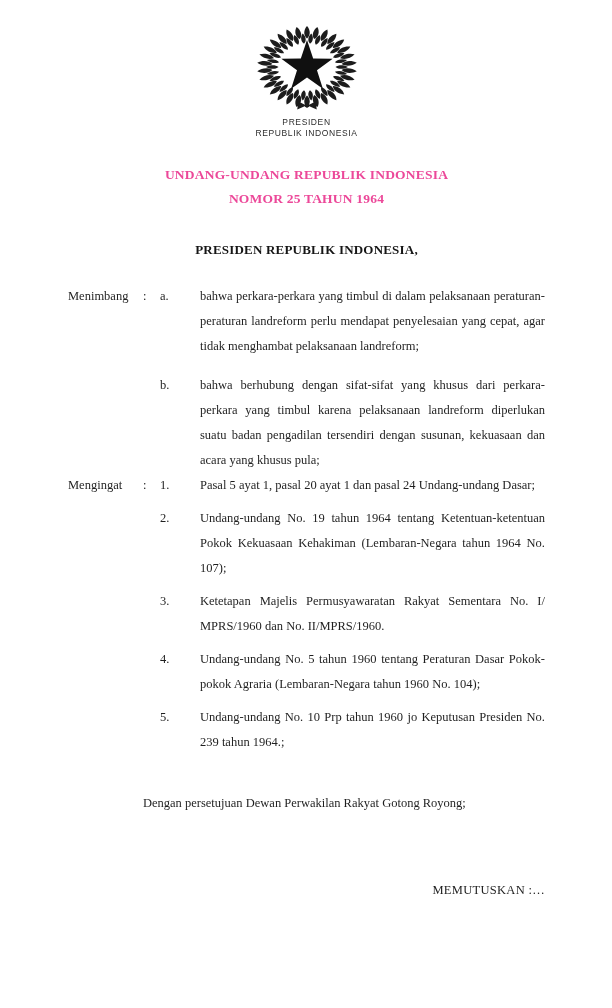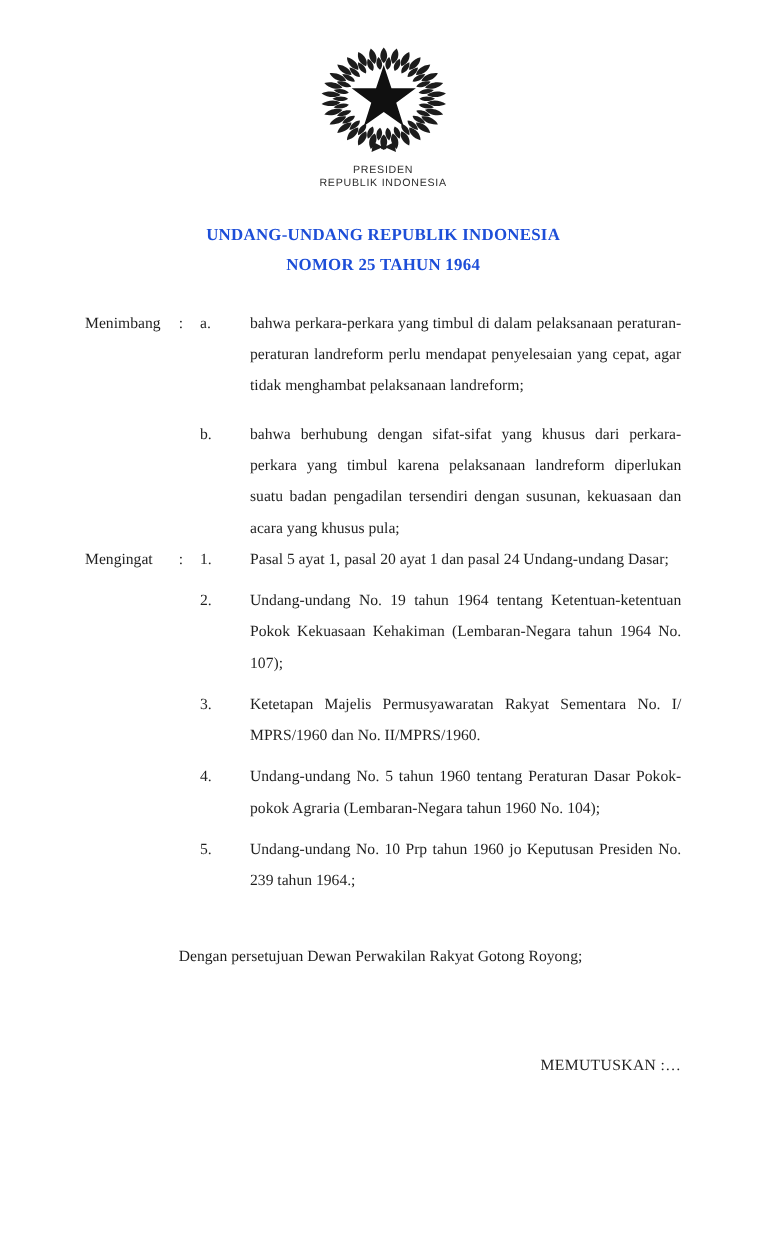--- a/index.html
+++ b/index.html
@@ -4,21 +4,21 @@
 <style>
   html, body { margin: 0; padding: 0; background: #ffffff; }
   .page {
     position: relative;
     width: 612px;
     height: 1008px;
     margin: 0 auto;
     background: #ffffff;
     overflow: hidden;
     box-sizing: border-box;
-    padding: 36px 67px 0 68px;
+    padding: 24px 67px 0 68px;
     font-family: "Liberation Serif", serif;
     color: #1f1f1f;
     -webkit-font-smoothing: antialiased;
   }
   
   .letterhead { text-align: center; }
   .emblem { display: inline-block; line-height: 0; }
   .lh-text {
     font-family: "Liberation Sans", sans-serif;
     font-size: 8.5px;
@@ -27,21 +27,21 @@
     color: #2c2c2c;
     margin-top: 3px;
   }
   
   .title-block { text-align: center; margin-top: 24px; }
   .title-line {
     font-weight: bold;
     font-size: 13.5px;
     line-height: 24px;
     letter-spacing: 0.2px;
-    color: #1d4ed8;
+    color: #ec4899;
   }
   .salutation {
     text-align: center;
     font-weight: bold;
     font-size: 13px;
     line-height: 25px;
     letter-spacing: 0.2px;
     color: #161616;
     margin-top: 26px;
   }
@@ -148,20 +148,21 @@
     </span>
     <div class="lh-text">PRESIDEN</div>
     <div class="lh-text" style="margin-top:0;">REPUBLIK INDONESIA</div>
   </div>
 
   <div class="title-block">
     <div class="title-line">UNDANG-UNDANG REPUBLIK INDONESIA</div>
     <div class="title-line">NOMOR 25 TAHUN 1964</div>
   </div>
 
+  <div class="salutation">PRESIDEN REPUBLIK INDONESIA,</div>
 
   <div class="block block-considerations body-text">
     <div class="block-label">Menimbang</div>
     <div class="block-colon">:</div>
     <div class="block-items">
       <div class="item">
         <div class="item-marker">a.</div>
         <div class="item-text">bahwa perkara-perkara yang timbul di dalam pelaksanaan peraturan-peraturan landreform perlu mendapat penyelesaian yang cepat, agar tidak menghambat pelaksanaan landreform;</div>
       </div>
       <div class="item">

